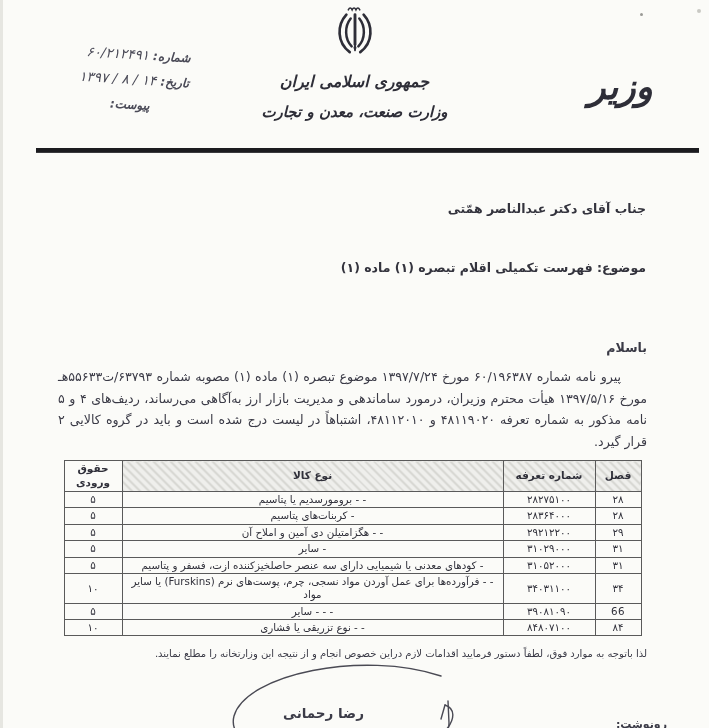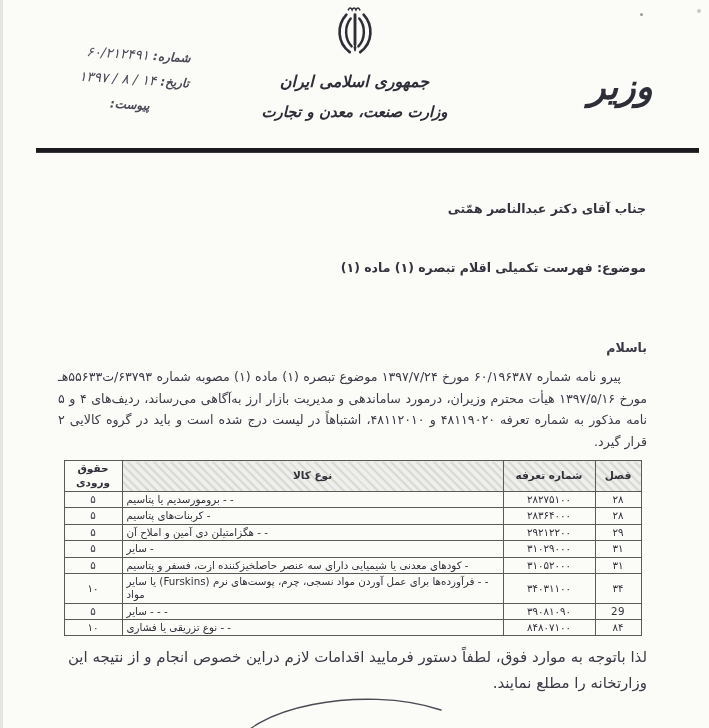--- a/index.html
+++ b/index.html
@@ -45,26 +45,26 @@
   table.goods{
     width:578px;margin:8px auto 0 auto;border-collapse:collapse;direction:rtl;
     font-size:10.3px;color:#30303a;
   }
   table.goods th,table.goods td{border:1px solid #5a5a5a;padding:1px 4px;line-height:1.3;}
   table.goods th{font-weight:bold;height:28px;font-size:10.5px;}
   th.hatch{
     background:repeating-linear-gradient(45deg,#d7d7d2 0 2px,#efefec 2px 6px);
   }
   td.num{text-align:center;letter-spacing:0.5px;}
-  td.desc{text-align:left;}
+  td.desc{text-align:center;}
   col.c-chapter{width:46px;}
   col.c-tariff{width:92px;}
   col.c-duty{width:58px;}
 
-  .closing{margin-top:9px;font-size:15px;color:#3a3a46;}
+  .closing{margin-top:9px;font-size:10px;color:#3a3a46;}
 
   
   .sig-row{position:relative;height:110px;margin-top:2px;}
   .sig-svg{position:absolute;left:140px;top:-4px;}
   .sig-name{position:absolute;left:225px;top:38px;font-size:13.5px;font-weight:bold;color:#3c3c48;}
   .cc-block{position:absolute;right:-20px;top:52px;font-size:10.8px;color:#3a3a46;width:640px;}
   .cc-label{font-weight:bold;font-size:11px;margin-bottom:3px;}
 </style>
 </head>
 <body>
@@ -164,21 +164,21 @@
         <td class="desc">- کودهای معدنی یا شیمیایی دارای سه عنصر حاصلخیزکننده ازت، فسفر و پتاسیم</td>
         <td class="num">۵</td>
       </tr>
       <tr>
         <td class="num">۳۴</td>
         <td class="num">۳۴۰۳۱۱۰۰</td>
         <td class="desc">- - فرآورده‌ها برای عمل آوردن مواد نسجی، چرم، پوست‌های نرم (Furskins) یا سایر مواد</td>
         <td class="num">۱۰</td>
       </tr>
       <tr>
-        <td class="num">29</td>
+        <td class="num">66</td>
         <td class="num">۳۹۰۸۱۰۹۰</td>
         <td class="desc">- - - سایر</td>
         <td class="num">۵</td>
       </tr>
       <tr>
         <td class="num">۸۴</td>
         <td class="num">۸۴۸۰۷۱۰۰</td>
         <td class="desc">- - نوع تزریقی یا فشاری</td>
         <td class="num">۱۰</td>
       </tr>

